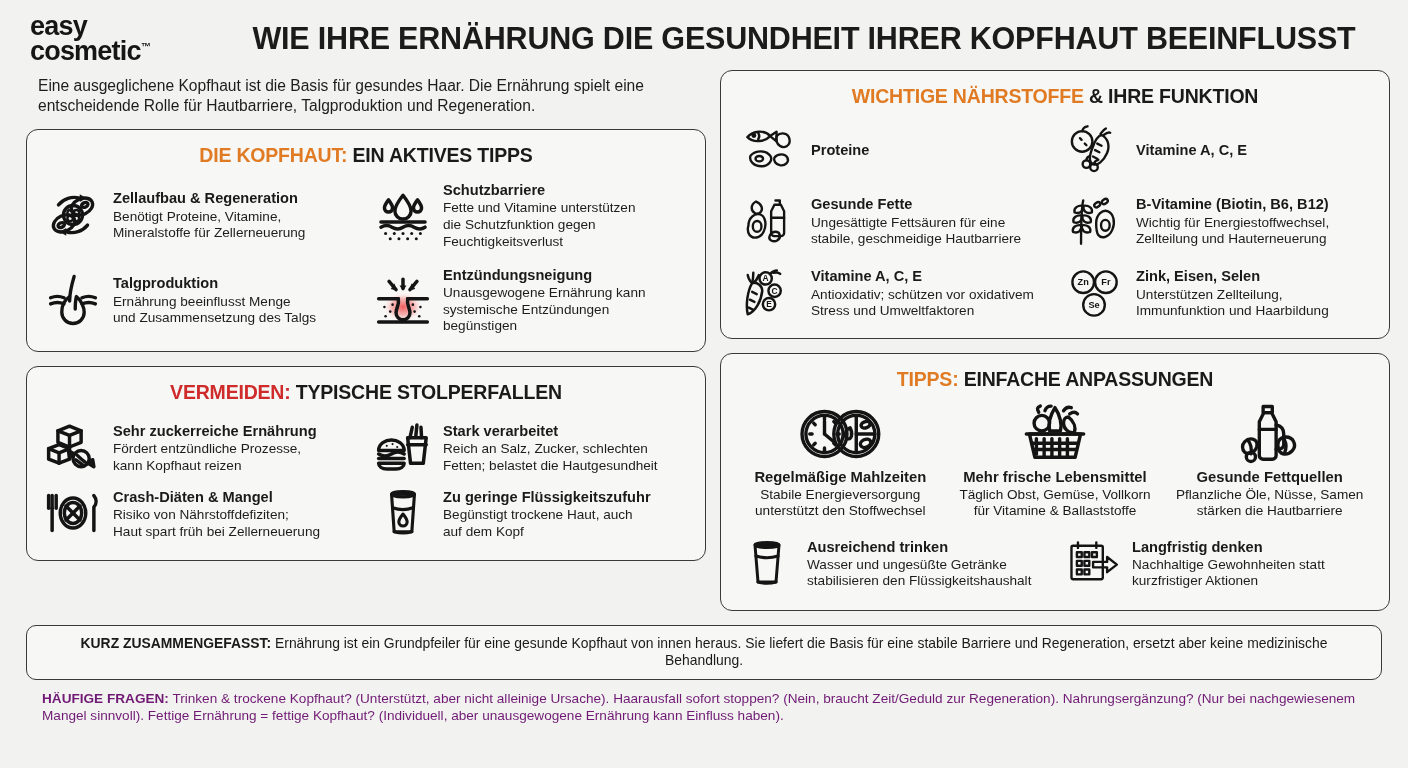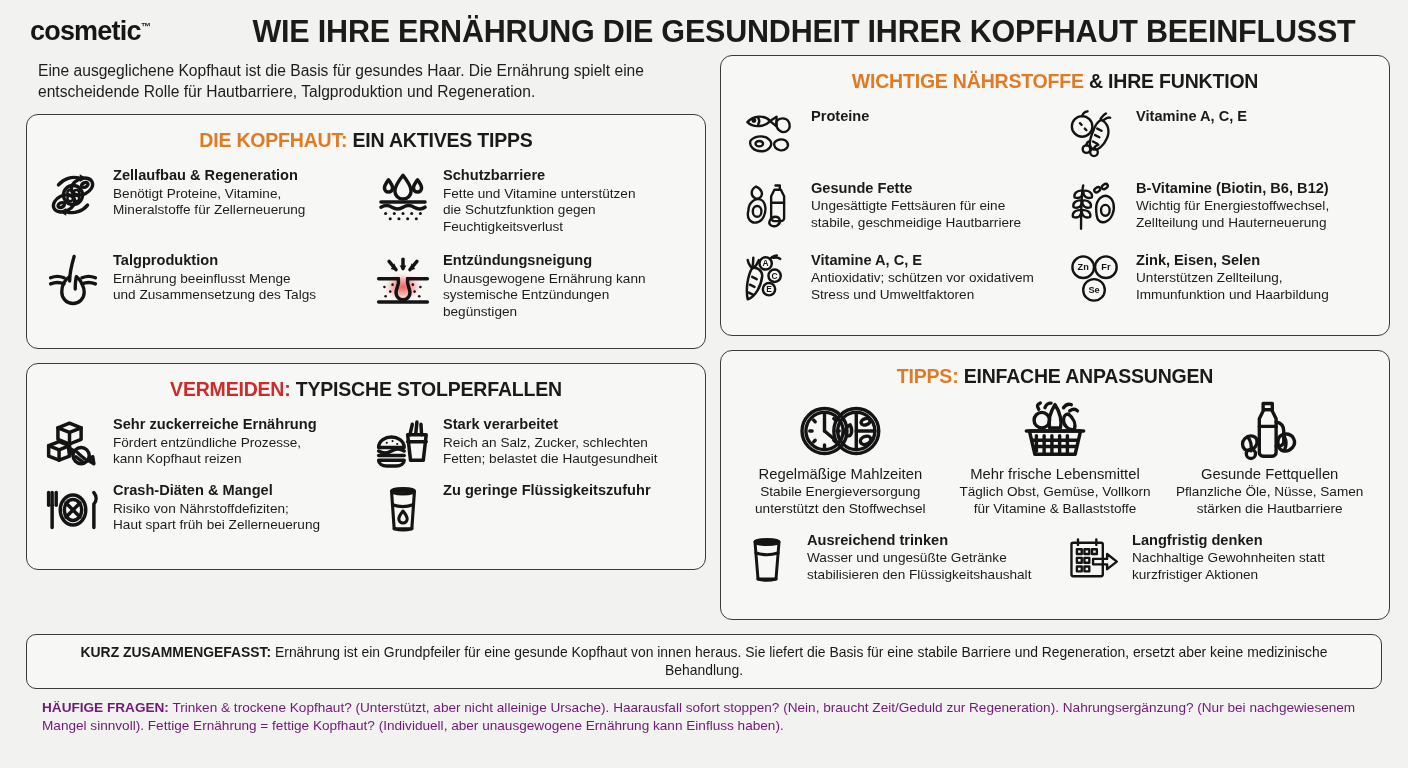--- a/index.html
+++ b/index.html
@@ -38,48 +38,48 @@
 
   .intro {
     font-size: 15.6px; line-height: 1.33; padding: 6px 6px 12px 12px;
     color: #1d1d1d;
   }
 
   .card {
     border: 1.3px solid #3a3a3a;
     border-radius: 12px;
     background: #f7f7f5;
-    padding: 14px 16px 28px 16px;
+    padding: 14px 16px 16px 16px;
     margin-bottom: 14px;
   }
   .card-title {
     text-align: center; font-size: 19.5px; font-weight: 700;
     margin-bottom: 12px; letter-spacing: -.2px;
   }
   .card-title .accent { color: #e07b24; }
   .card-title .accent-red { color: #cf2b2b; }
 
   .rows { display: grid; grid-template-columns: 1fr 1fr; column-gap: 14px; row-gap: 12px; }
-  .item { display: flex; gap: 10px; align-items: flex-start; }
+  .item { display: flex; gap: 10px; align-items: center; }
   .item .ico { flex: 0 0 auto; width: 60px; height: 62px; display: flex; align-items: center; justify-content: center; }
   .item .txt { flex: 1 1 auto; padding-top: 3px; }
   .item .h { font-size: 14.6px; font-weight: 700; line-height: 1.18; }
   .item .d { font-size: 13.6px; line-height: 1.22; margin-top: 1px; color: #1d1d1d; }
 
   
   .card.nutrients .item .ico { width: 64px; height: 58px; }
   .card.nutrients .rows { row-gap: 14px; }
   .card.kopfhaut .rows { row-gap: 14px; }
   .card.vermeiden .rows { row-gap: 4px; }
 
   
   .tips-top { display: grid; grid-template-columns: 1fr 1fr 1fr; column-gap: 8px; }
   .tip-v { display: flex; flex-direction: column; align-items: center; text-align: center; }
   .tip-v .ico { height: 62px; display: flex; align-items: flex-end; justify-content: center; }
-  .tip-v .h { font-size: 14.8px; font-weight: 400; margin-top: 4px; line-height: 1.15; }
+  .tip-v .h { font-size: 14.8px; font-weight: 700; margin-top: 4px; line-height: 1.15; }
   .tip-v .d { font-size: 13.6px; line-height: 1.22; margin-top: 1px; }
   .tips-bot { display: grid; grid-template-columns: 1fr 1fr; column-gap: 14px; margin-top: 12px; }
 
   
   .summary {
     margin: 0 26px 10px 26px;
     border: 1.3px solid #3a3a3a; border-radius: 10px;
     background: #f7f7f5;
     padding: 9px 16px;
     font-size: 13.9px; line-height: 1.25; text-align: center;
@@ -95,20 +95,21 @@
   .st-thin { fill: none; stroke: #141414; stroke-width: 4.4; stroke-linecap: round; stroke-linejoin: round; }
   .stf { fill: #141414; }
 </style>
 </head>
 <body>
 
 <div class="page">
 
   <div class="header">
     <div class="logo">
+      <div class="l1">easy</div>
       <div class="l2"><span>cosmetic</span><span class="tm">™</span></div>
     </div>
     <div class="main-title">WIE IHRE ERNÄHRUNG DIE GESUNDHEIT IHRER KOPFHAUT BEEINFLUSST</div>
   </div>
 
   <div class="grid">
 
     <div class="col">
 
       <div class="intro">Eine ausgeglichene Kopfhaut ist die Basis für gesundes Haar. Die Ernährung spielt eine entscheidende Rolle für Hautbarriere, Talgproduktion und Regeneration.</div>
@@ -334,20 +335,22 @@
                   <path d="M28 14 h44 l-5 72 H33 z"></path>
                   <ellipse cx="50" cy="14" rx="22" ry="5"></ellipse>
                   <path d="M30 40 q20 7 39 0"></path>
                   <path d="M50 52 C50 52 42 62 42 67 a8 8 0 0 0 16 0 C58 62 50 52 50 52 z"></path>
                   <path d="M33 86 q17 5 34 0"></path>
                 </g>
               </svg>
             </div>
             <div class="txt">
               <div class="h">Zu geringe Flüssigkeitszufuhr</div>
+              <div class="d" style="white-space:pre-line">Begünstigt trockene Haut, auch
+auf dem Kopf</div>
             </div>
           </div>
         </div>
       </div>
     </div>
 
     <div class="col">
 
       <div class="card nutrients">
         <div class="card-title">

